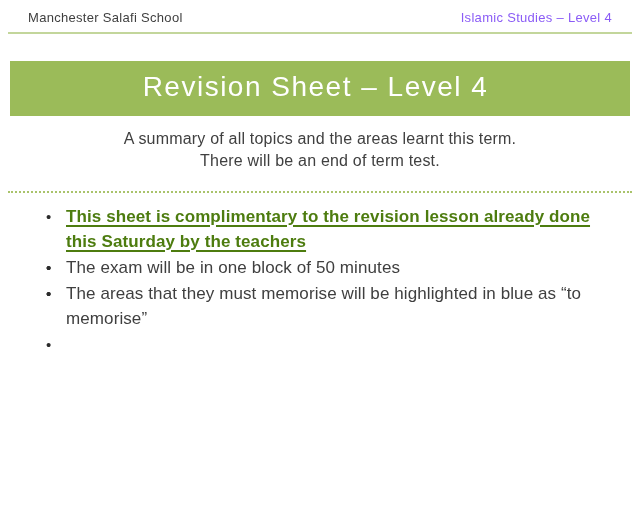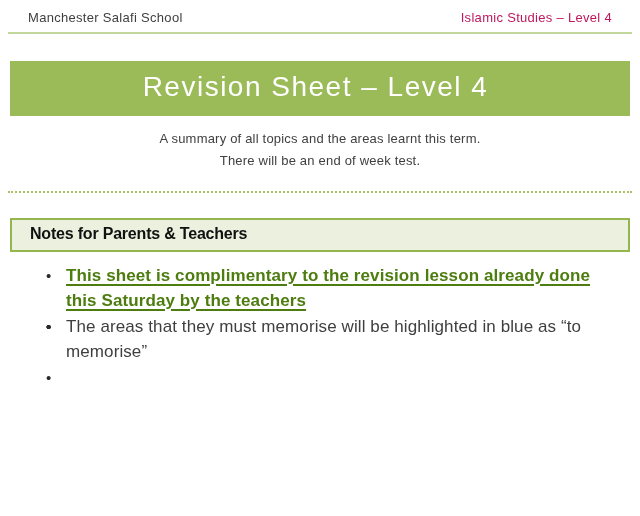--- a/index.html
+++ b/index.html
@@ -9,34 +9,34 @@
     -webkit-font-smoothing:antialiased;
   }
   .page{padding:6px 8px 0 8px;}
 
   
   .header-row{
     display:flex;justify-content:space-between;align-items:baseline;
     padding:4px 20px 0 20px;font-size:13px;letter-spacing:.3px;
   }
   .school-name{color:#3f3f3f;}
-  .course-label{color:#be185d;}
+  .course-label{color:#8b5cf6;}
   .header-rule{border:none;border-top:2px solid #c3d69b;margin:7px 0 0 0;}
 
   
   .banner{
     margin:27px 2px 0 2px;background:#9bbb59;color:#ffffff;
     text-align:center;font-size:28px;font-weight:400;letter-spacing:1.5px;
     padding:10px 9px 13px 0;
   }
 
   
   .intro{
     margin-top:12px;text-align:center;color:#404040;
-    font-size:13px;line-height:22px;letter-spacing:.2px;
+    font-size:16px;line-height:22px;letter-spacing:.2px;
   }
 
   
   .dotted-rule{border:none;border-top:2px dotted #a9c36b;margin:19px 0 0 0;}
 
   
   .notes-box{
     margin:25px 2px 0 2px;background:#ebf1de;border:2px solid #94b64e;
     padding:5px 18px 7px 18px;
   }
@@ -68,31 +68,28 @@
     <span class="course-label">Islamic Studies – Level 4</span>
   </div>
   <hr class="header-rule">
 
   <div class="banner">
     <span>Revision Sheet – Level 4</span>
   </div>
 
   <div class="intro">
     <div>A summary of all topics and the areas learnt this term.</div>
-    <div>There will be an end of week test.</div>
+    <div>There will be an end of term test.</div>
   </div>
 
   <hr class="dotted-rule">
 
-  <div class="notes-box">
-    <span class="notes-heading">Notes for Parents &amp; Teachers</span>
-  </div>
 
   <ul class="bullet-list">
       <li class="emphasis"><span class="bullet-dot">•</span><span class="bullet-text">This sheet is complimentary to the revision lesson already done this Saturday by the teachers</span></li>
       <li><span class="bullet-dot">•</span></li>
-      <li><span class="bullet-dot">•</span></li>
+      <li><span class="bullet-dot">•</span><span class="bullet-text">The exam will be in one block of 50 minutes</span></li>
       <li><span class="bullet-dot">•</span></li>
       <li><span class="bullet-dot">•</span><span class="bullet-text">The areas that they must memorise will be highlighted in blue as “to memorise”</span></li>
       <li><span class="bullet-dot">•</span></li>
     </ul>
 
 </div>
 
 </body></html>

